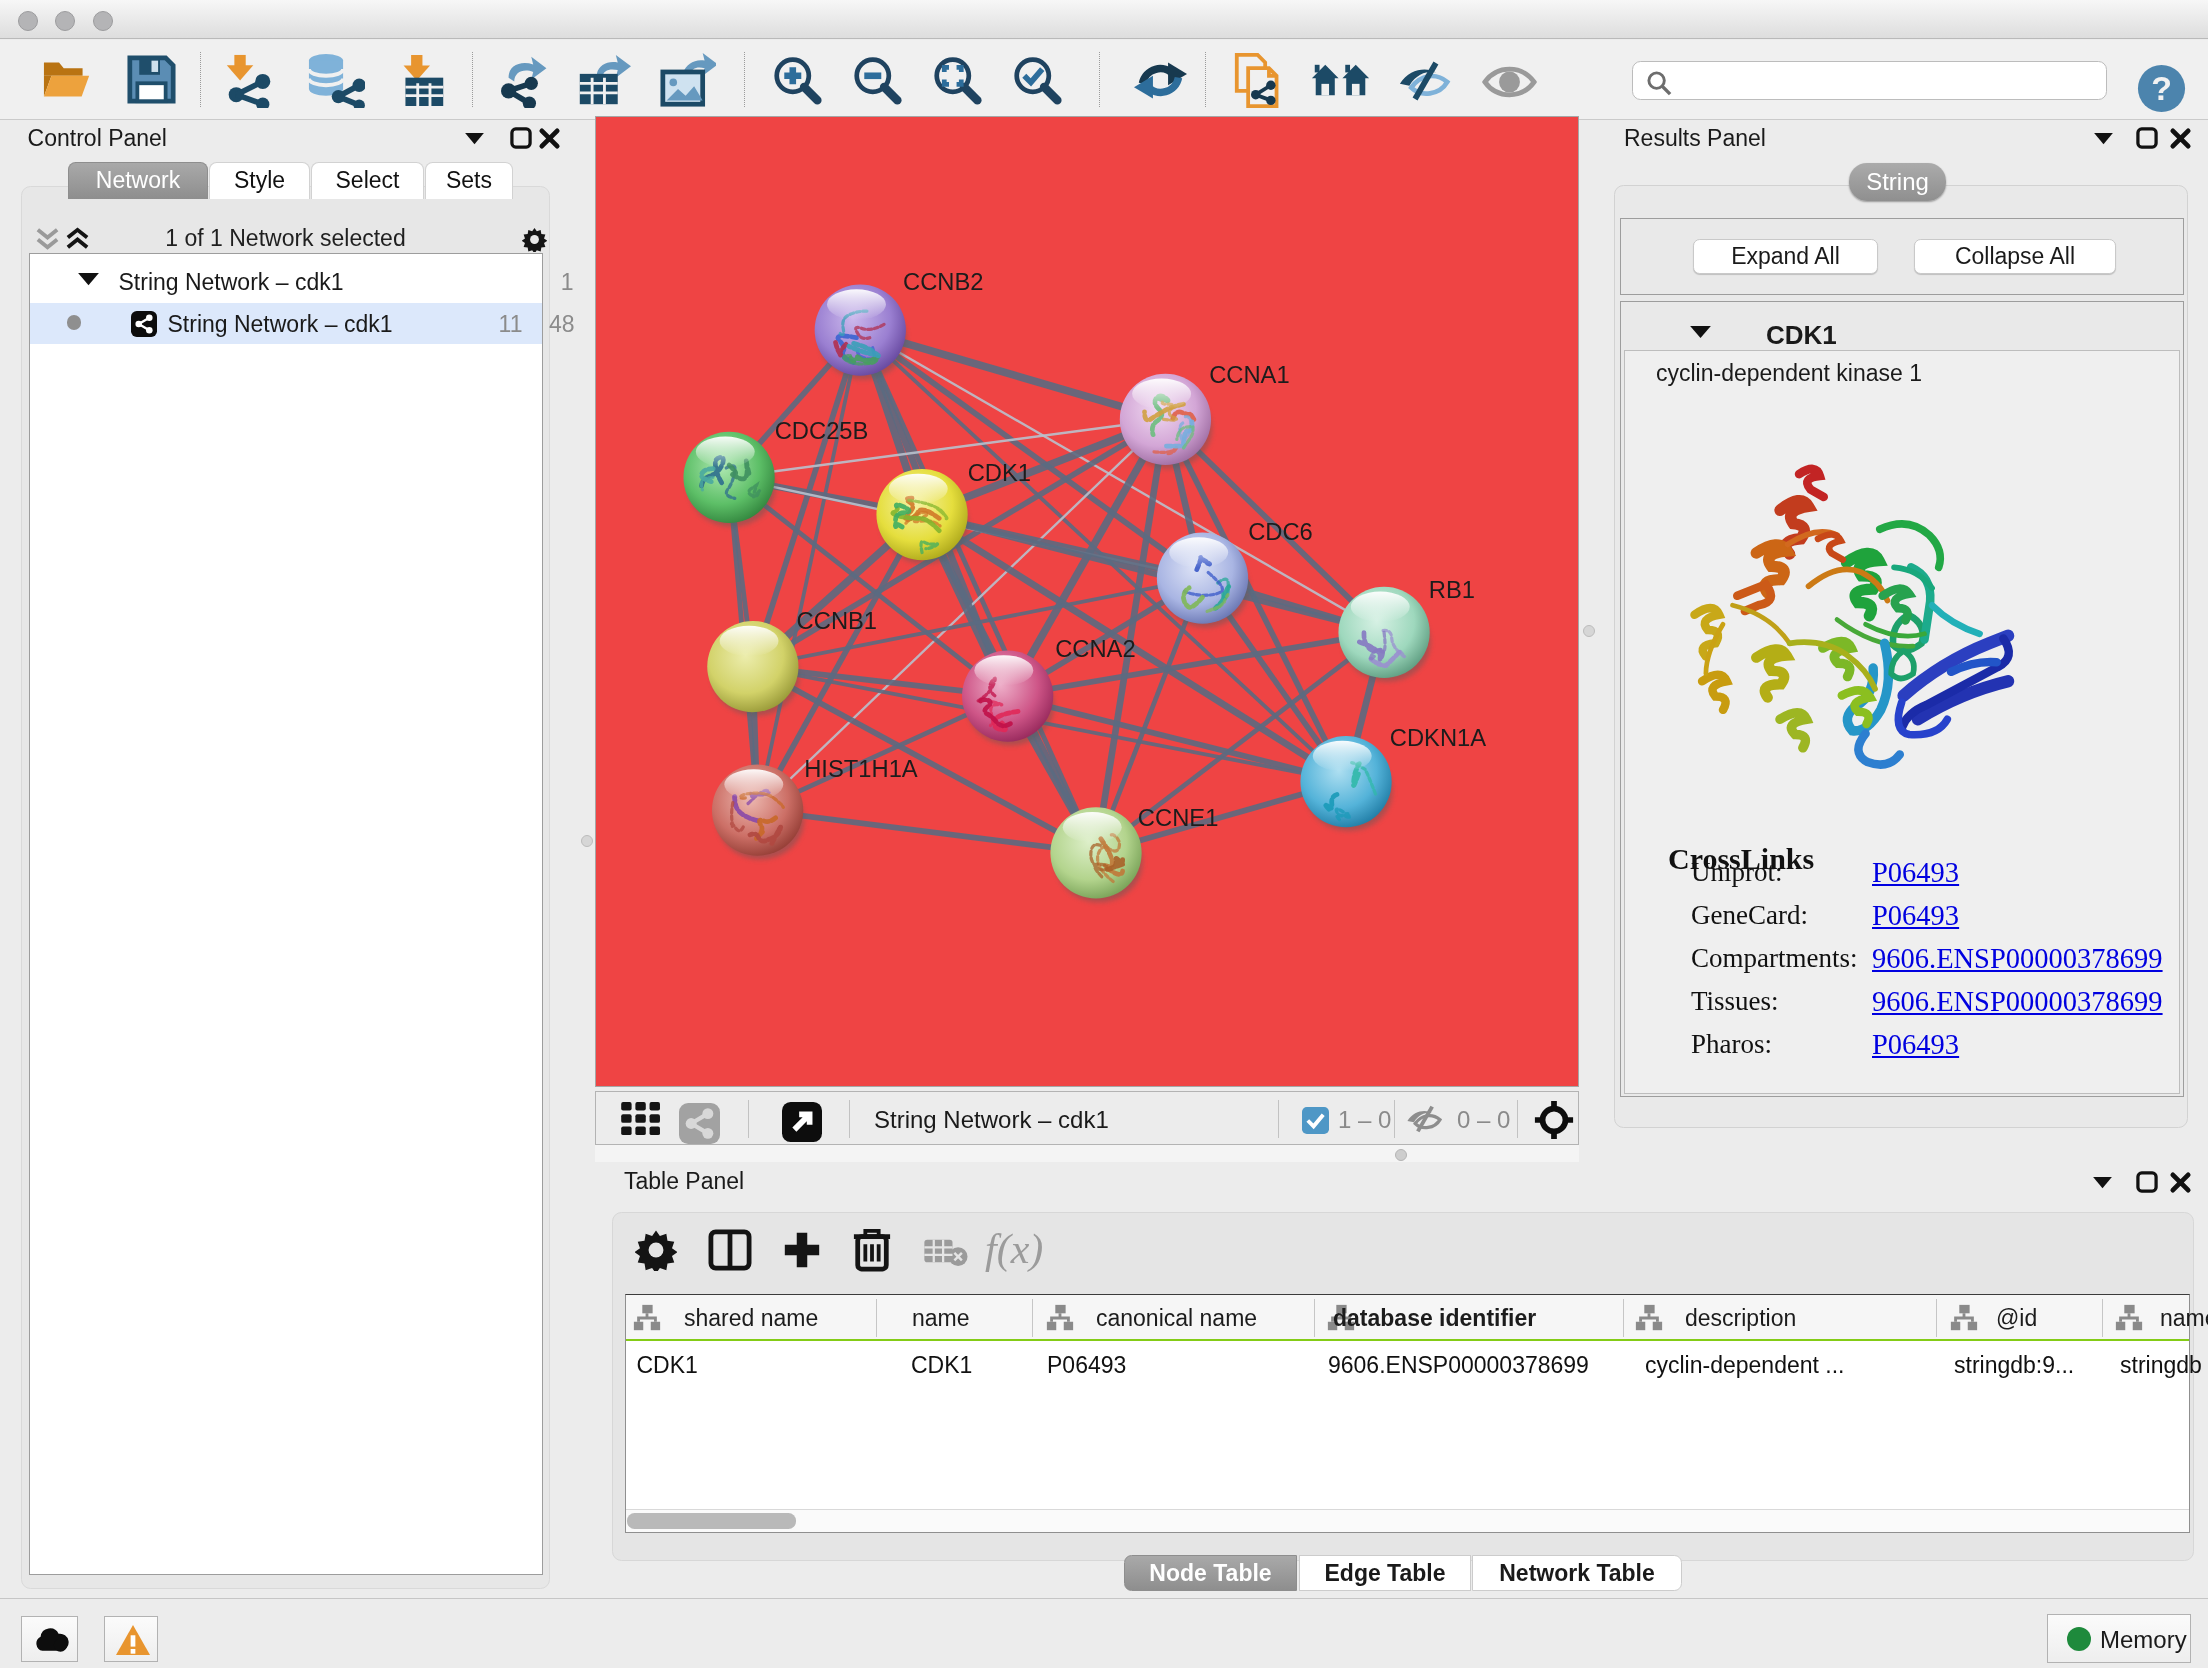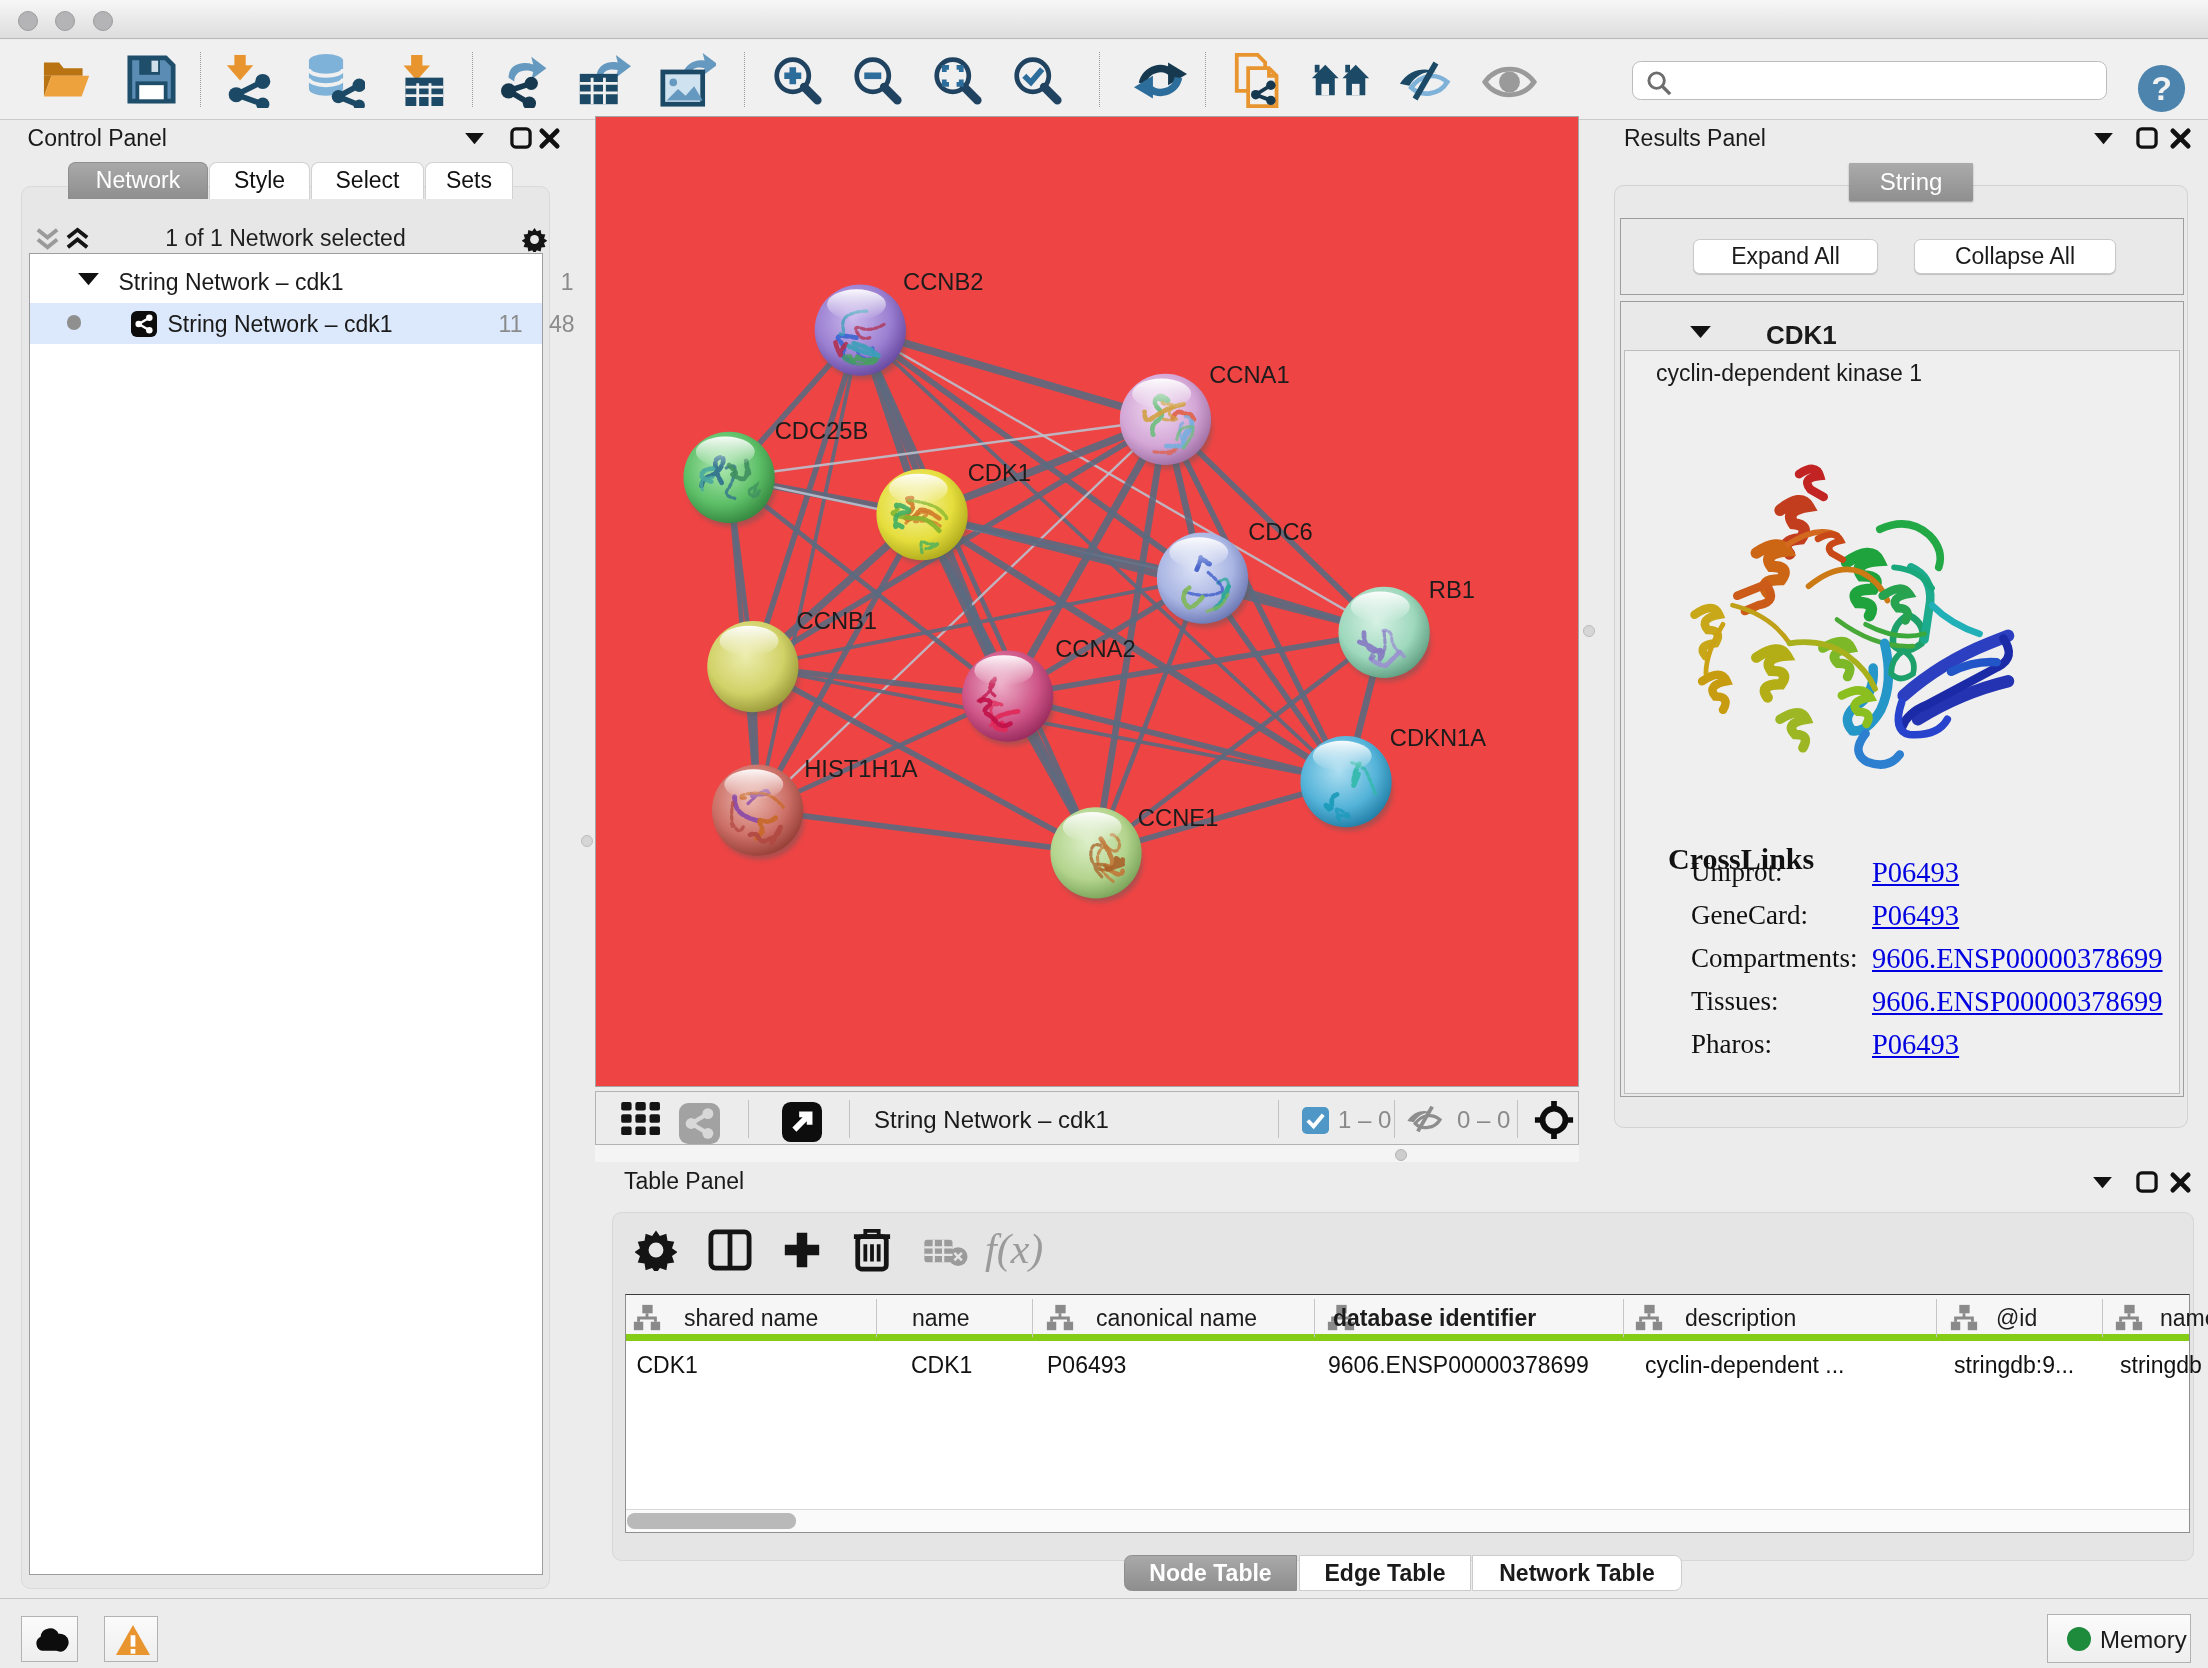--- a/index.html
+++ b/index.html
@@ -42,22 +42,22 @@
   
   #netcanvas { left:595px; top:116px; width:984px; height:971px; background:#ef4444;
     border:1px solid #a6a6a6; }
   #nettool { left:595px; top:1091px; width:984px; height:54px; background:#ececec;
     border:1px solid #b3b3b3; }
   .ntdiv { position:absolute; top:7.6px; height:38px; border-left:1px solid #c2c2c2; }
   #netstrip { left:595px; top:1145px; width:984px; height:17px; background:#f4f4f4; }
 
   
   #rp-title { left:1624px; top:125px; font-size:23px; }
-  #stringtab { left:1849px; top:163px; width:124px; height:38px;
-    background:linear-gradient(#ababab,#8f8f8f); border-radius:1px; color:#fff;
+  #stringtab { left:1849px; top:163px; width:97px; height:38px;
+    background:linear-gradient(#ababab,#8f8f8f); border-radius:18px; color:#fff;
     font-size:24px; text-align:center; line-height:38px;
     box-shadow:0 1px 1.9px rgba(0,0,0,.35); }
   #rp-panel { left:1614px; top:185px; width:574px; height:943px; background:#e9e9e9;
     border:1px solid #d2d2d2; border-radius:9.5px; }
   #rp-box1 { left:1620px; top:218px; width:564px; height:77px; border:1px solid #9d9d9d; }
   .rbtn { position:absolute; top:239px; height:35px; background:#fff; border:1px solid #c9c9c9;
     border-radius:6.7px; font-size:23px; text-align:center; line-height:33px;
     box-shadow:0 1px 1px rgba(0,0,0,.18); }
   #rp-box2 { left:1620px; top:301px; width:564px; height:796px; border:1px solid #9d9d9d; }
   #rp-white { left:1624px; top:350px; width:556px; height:744px; background:#efefef;
@@ -67,21 +67,21 @@
   .xlink { position:absolute; font-family:"Liberation Serif", serif; font-size:28.5px;
     color:#0000e0; text-decoration:underline; }
 
   
   #tp-title { left:624px; top:1168px; font-size:23px; }
   #tp-panel { left:612px; top:1212px; width:1582px; height:349px; background:#e5e5e5;
     border:1px solid #d7d7d7; border-radius:9.5px; }
   #tbl { left:625px; top:1294px; width:1565px; height:239px; background:#fff;
     border:1px solid #8f8f8f; border-top:1.9px solid #3c3c3c; }
   #tbl-head { position:absolute; left:0; top:0; width:1563px; height:46px;
-    background:#f6f6f6; border-bottom:7px solid #84cc16; }
+    background:#f6f6f6; border-bottom:2px solid #84cc16; }
   .thv { position:absolute; top:3.8px; height:38px; border-left:1px solid #c6c6c6; }
   .thicon { position:absolute; top:7.6px; }
   .th { position:absolute; top:9.5px; font-size:23px; color:#1c1c1c; }
   .td { position:absolute; top:57px; font-size:23px; color:#111; }
   #tbl-scroll { position:absolute; left:0px; top:214px; width:1563px; height:23px;
     background:#fafafa; border-top:1px solid #d9d9d9; }
   #tbl-thumb { position:absolute; left:1px; top:2.9px; width:169px; height:16px;
     background:#b9b9b9; border-radius:7.6px; }
   .btab { position:absolute; top:1555px; height:36px; background:#fff; border:1px solid #cccccc;
     font-size:23px; text-align:center; line-height:35px;font-weight:bold; }

